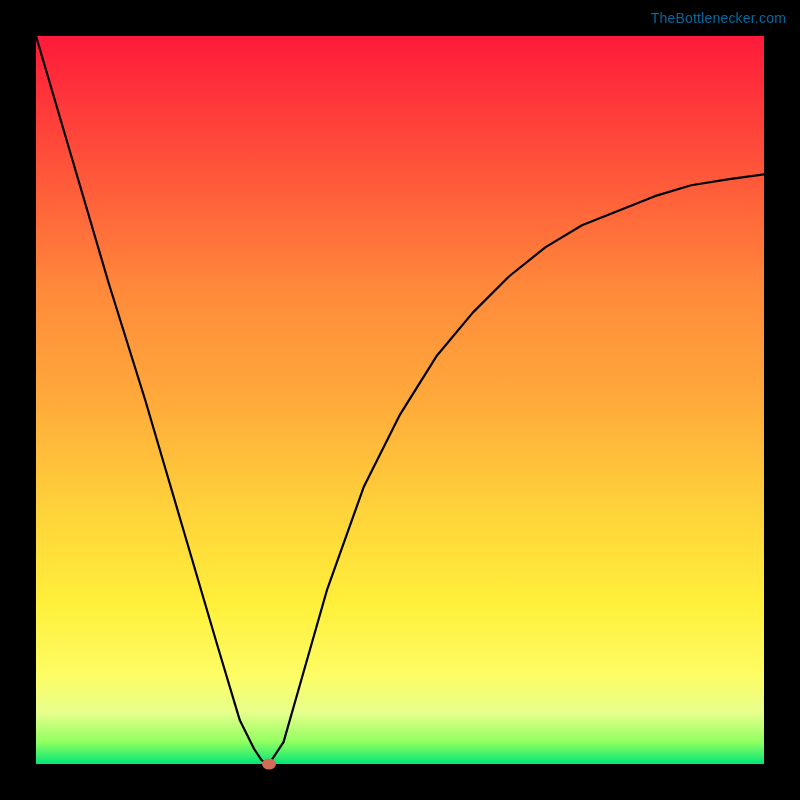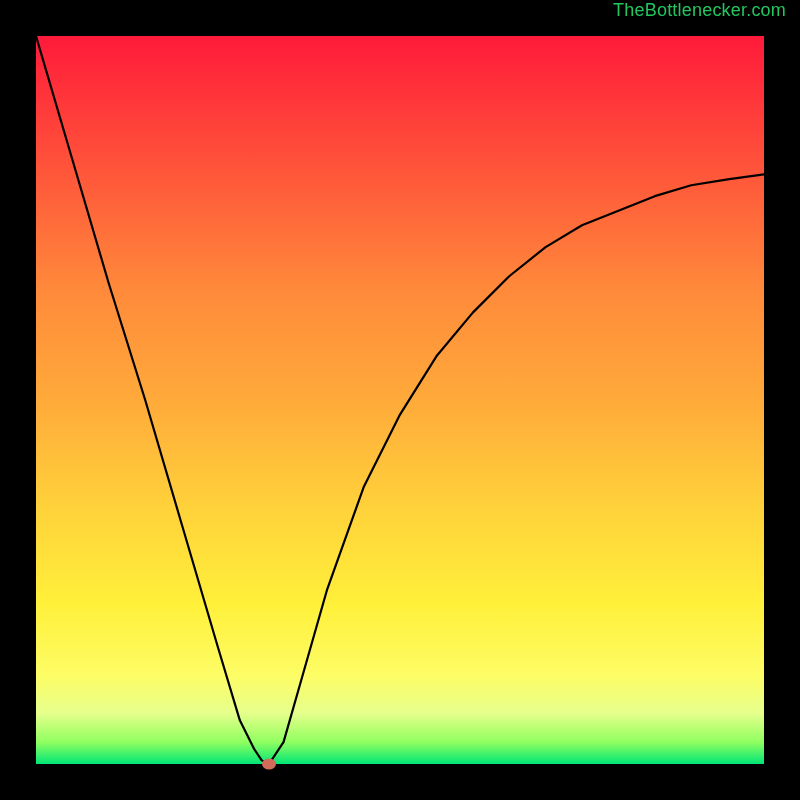--- a/index.html
+++ b/index.html
@@ -49,24 +49,24 @@
   .marker {
     position: absolute;
     width: 14px;
     height: 11px;
     border-radius: 50%;
     background: #d46a5a;
     transform: translate(-50%, -50%);
   }
   .attribution {
     position: absolute;
-    top: 0;
+    top: 10px;
     right: 14px;
-    color: #22c55e;
-    font-size: 18px;
+    color: #0369a1;
+    font-size: 14px;
     letter-spacing: 0.2px;
   }
 </style>
 </head>
 <body>
 
 <div class="attribution">TheBottlenecker.com</div>
 
 <div class="chart-frame">
 

